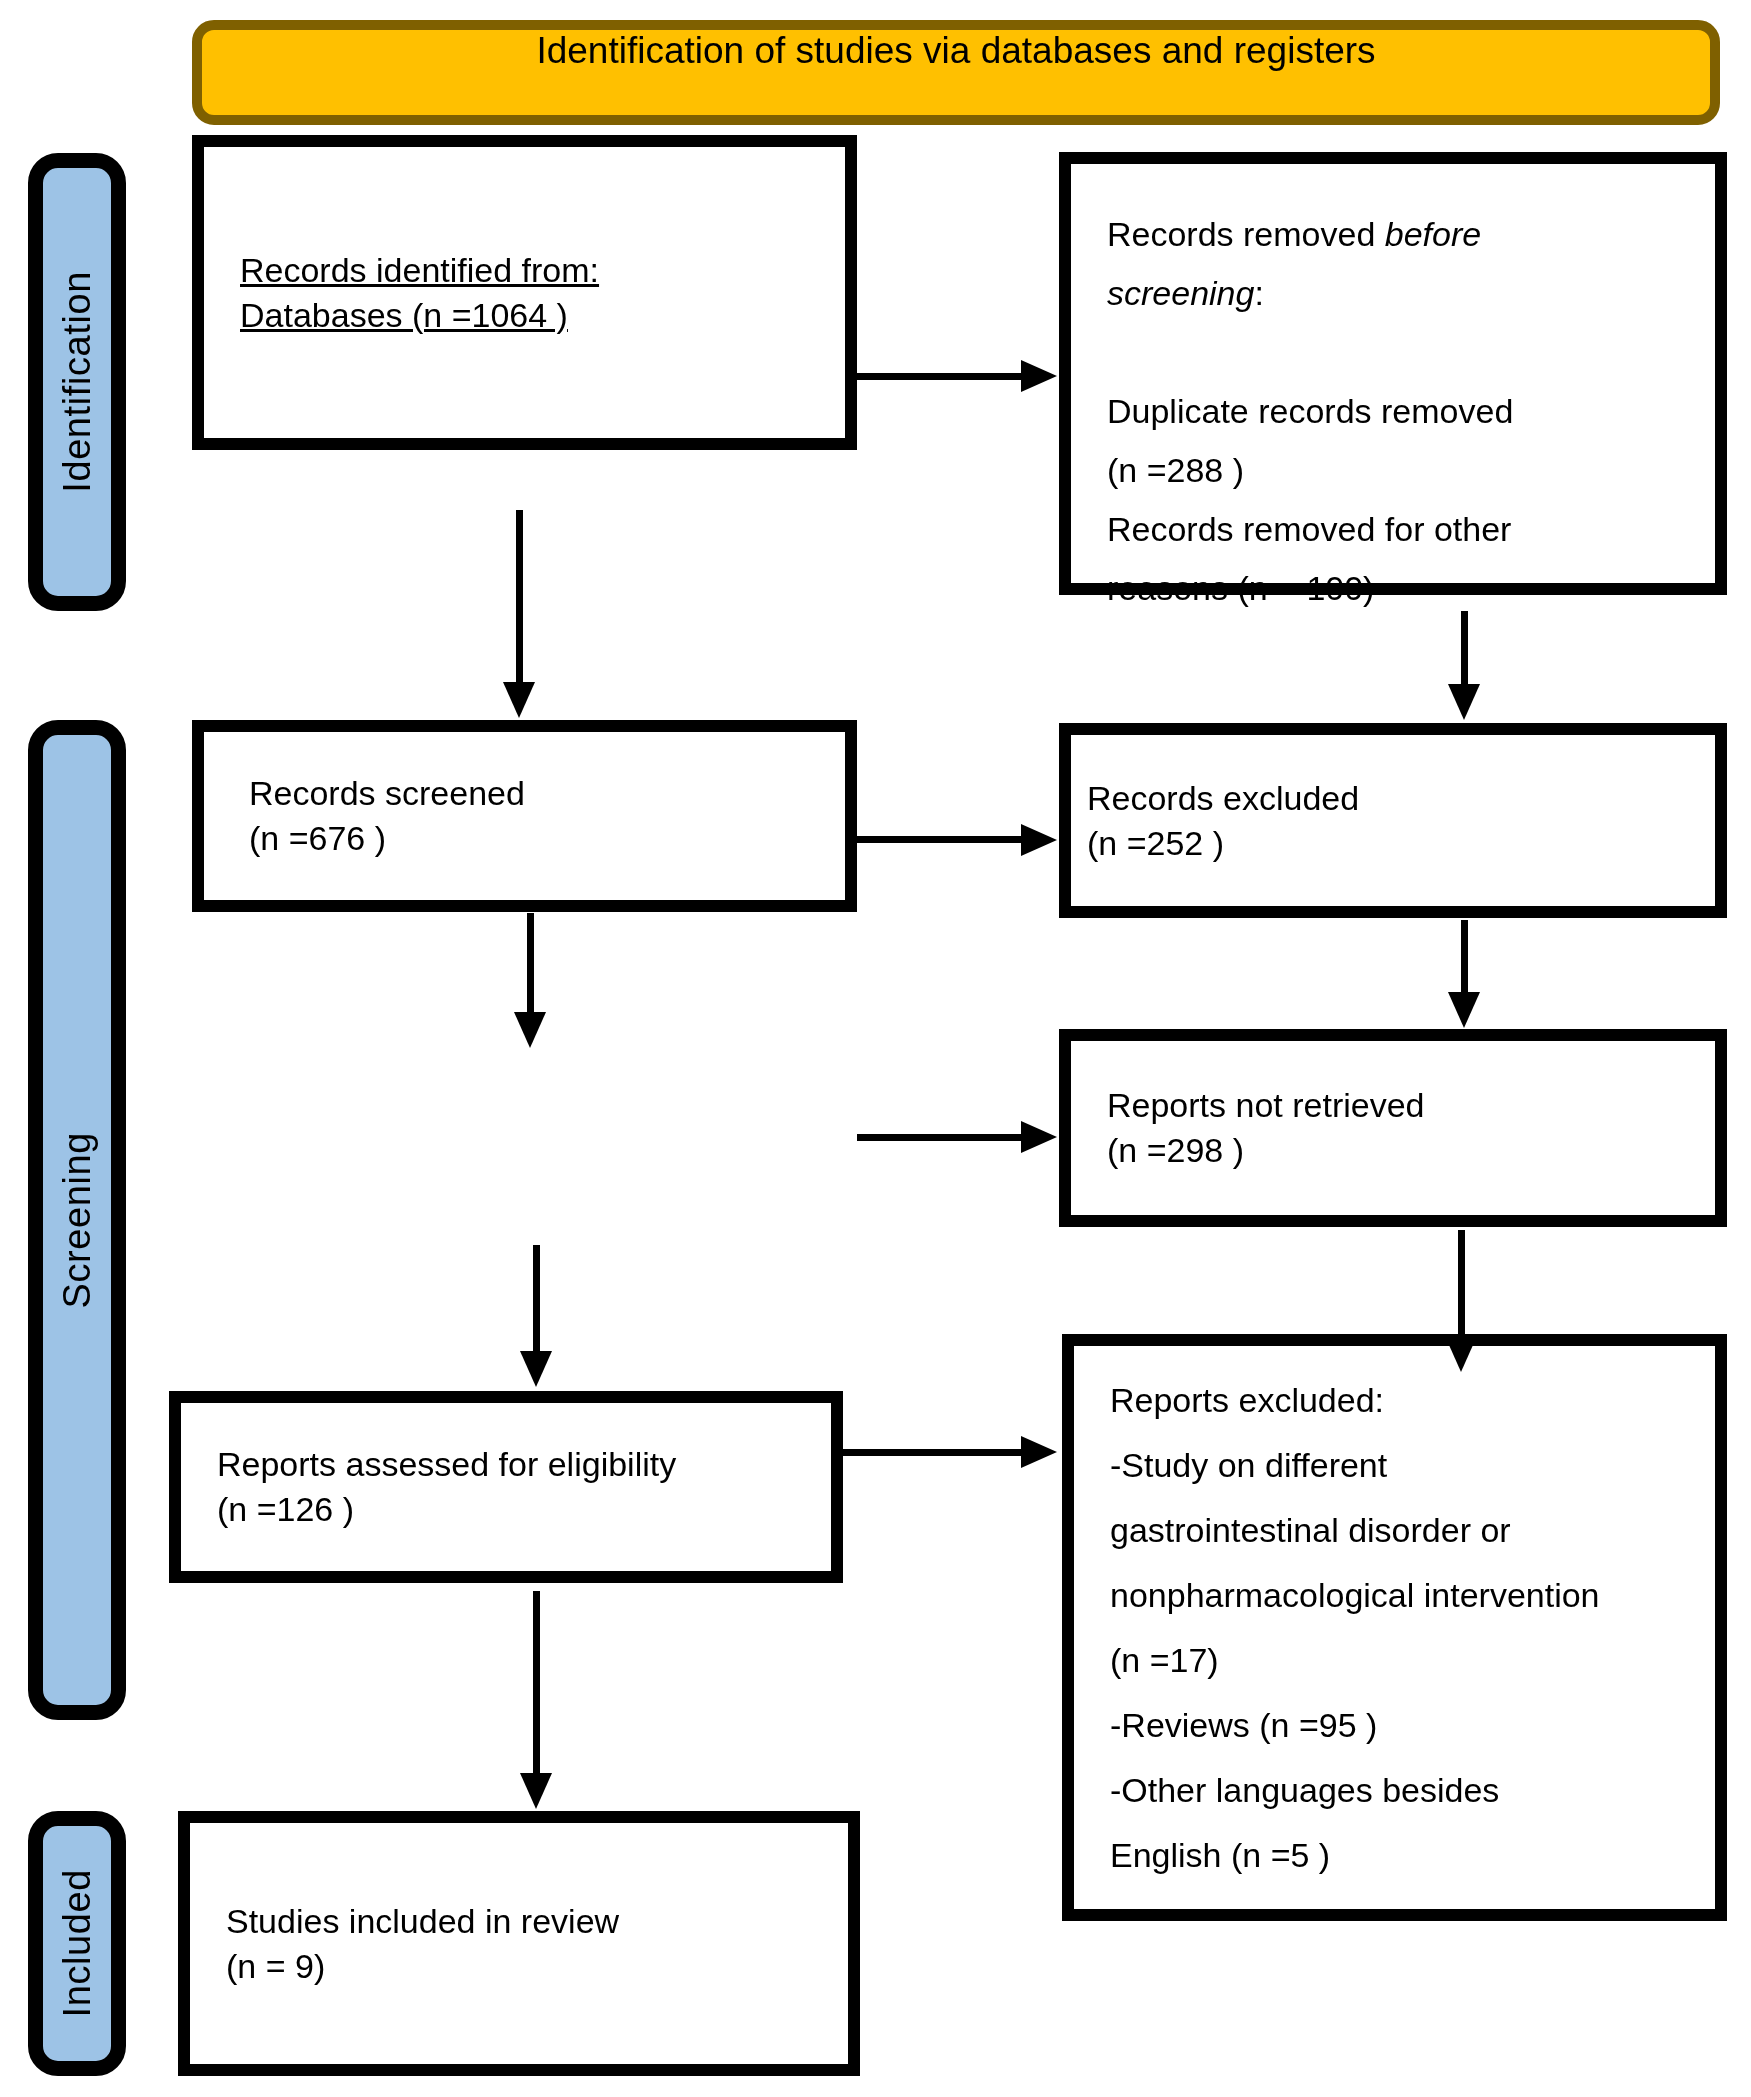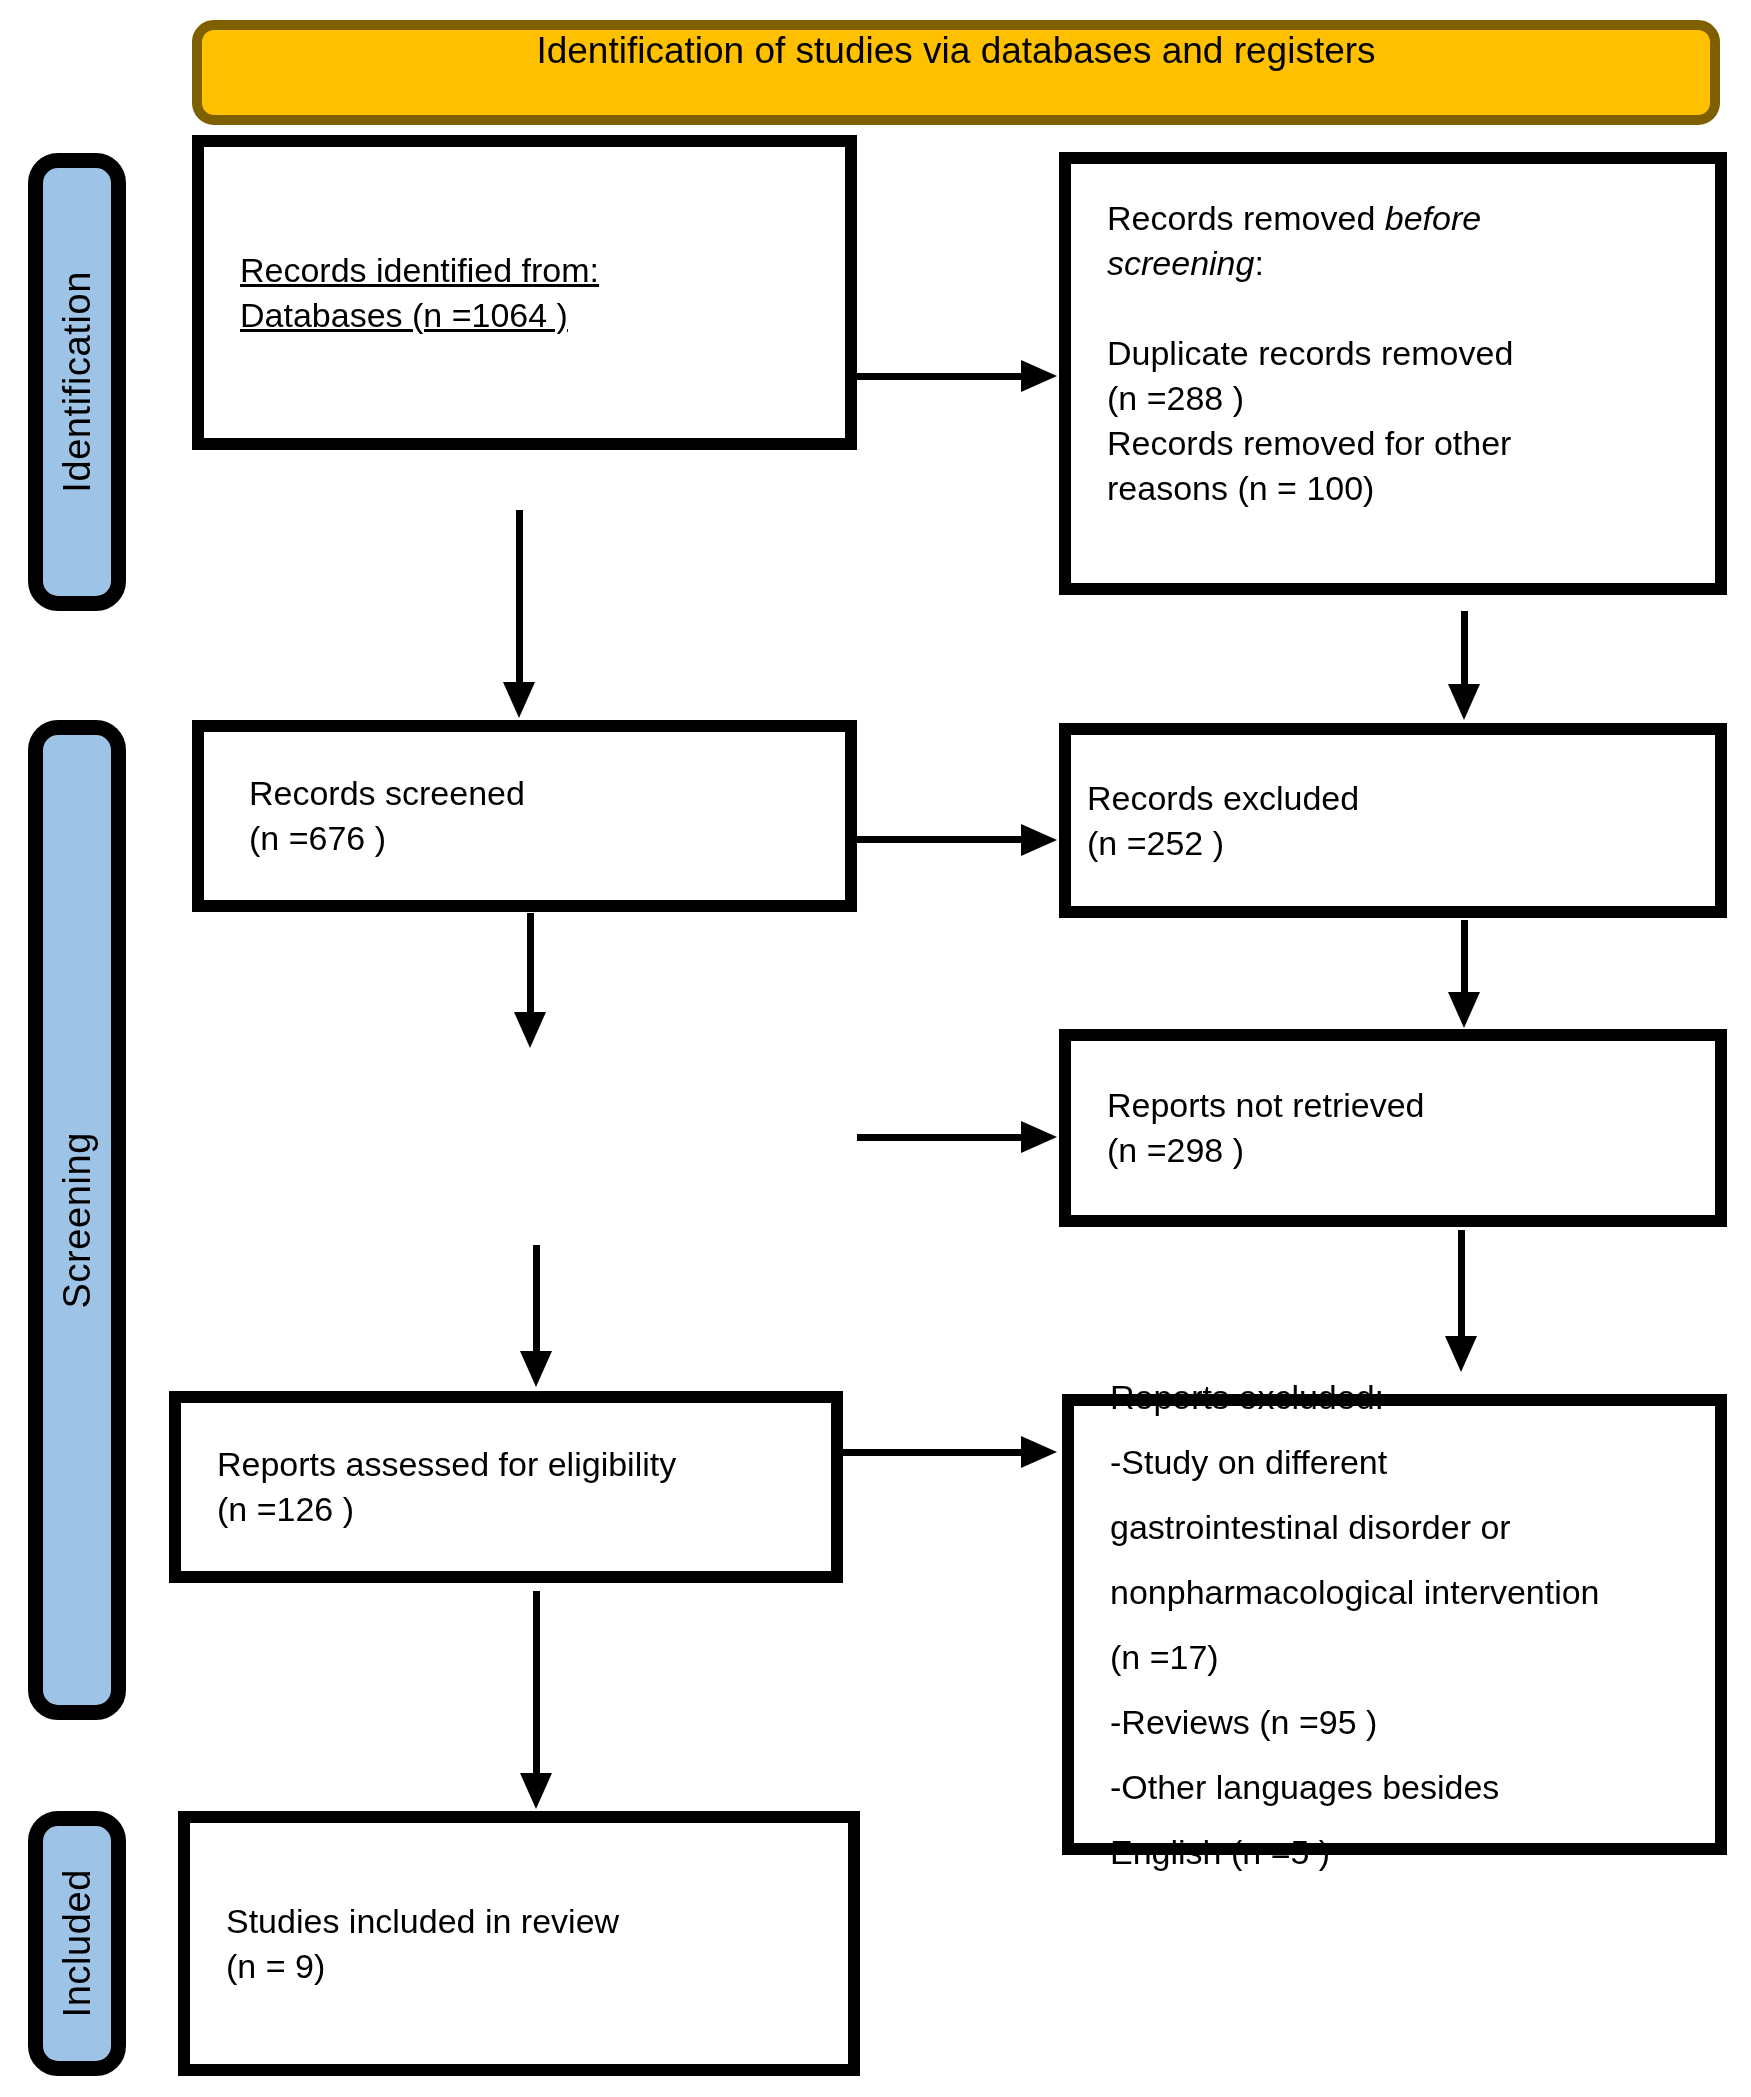--- a/index.html
+++ b/index.html
@@ -20,21 +20,21 @@
     background:var(--sidebar-fill,#9DC3E6);
     border:15px solid #000;border-radius:30px;box-sizing:border-box;
     display:flex;align-items:center;justify-content:center;
   }
   .vtext{writing-mode:vertical-rl;transform:rotate(180deg);font-size:38px;letter-spacing:0.6px;}
   .box{
     position:absolute;background:#fff;border:12.2px solid #000;box-sizing:border-box;
     display:flex;flex-direction:column;justify-content:center;
     padding:5.8px 17.5px 5.8px 36px;
   }
-  .box.top{justify-content:flex-start;padding-top:32px;}
+  .box.top{justify-content:flex-start;padding-top:48px;gap:14px;}
   .line{font-size:34px;line-height:45px;white-space:nowrap;}
   .spacer{min-height:45px;}
   .italic{font-style:italic;}
   .hline{position:absolute;height:7px;background:#000;}
   .vline{position:absolute;width:7px;background:#000;}
   .head-right{position:absolute;width:0;height:0;border-top:16.3px solid transparent;border-bottom:16.3px solid transparent;border-left:36px solid #000;}
   .head-down{position:absolute;width:0;height:0;border-left:16.3px solid transparent;border-right:16.3px solid transparent;border-top:36px solid #000;}
 </style>
 </head>
 <body>
@@ -89,21 +89,21 @@
   <div class="box" style="left:1059px;top:723px;width:668px;height:195px;padding-left:16px;">
     <div class="line">Records excluded</div>
     <div class="line">(n =252 )</div>
   </div>
 
   <div class="box" style="left:1059px;top:1029px;width:668px;height:198px;">
     <div class="line">Reports not retrieved</div>
     <div class="line">(n =298 )</div>
   </div>
 
-  <div class="box" style="left:1062px;top:1394px;width:665px;height:461px;gap:20px;">
+  <div class="box" style="left:1062px;top:1334px;width:665px;height:587px;gap:20px;">
     <div class="line">Reports excluded:</div>
     <div class="line">-Study on different</div>
     <div class="line">gastrointestinal disorder or</div>
     <div class="line">nonpharmacological intervention</div>
     <div class="line">(n =17)</div>
     <div class="line">-Reviews (n =95 )</div>
     <div class="line">-Other languages besides</div>
     <div class="line">English (n =5 )</div>
   </div>
 

